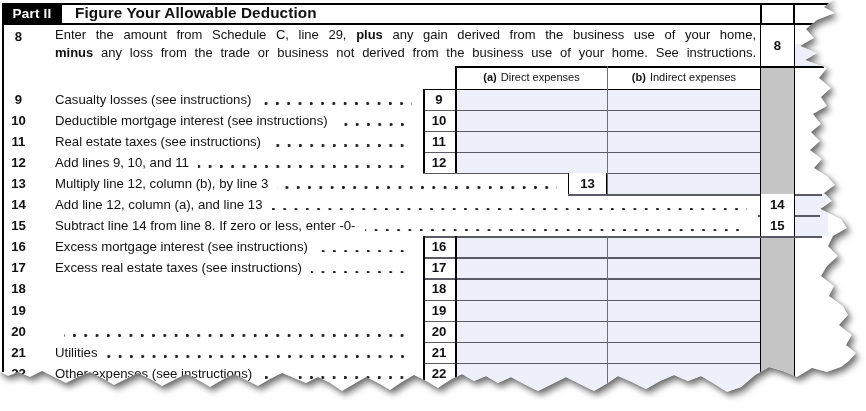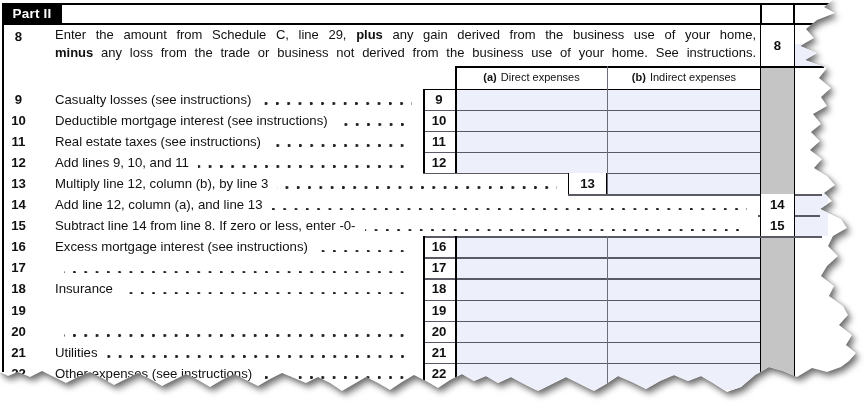--- a/index.html
+++ b/index.html
@@ -92,20 +92,21 @@
     <div class="vl" style="left:455px;top:88.5px;height:84.4px"></div>
     <div class="vl" style="left:455px;top:236.2px;height:154px"></div>
     <div class="vl" style="left:455px;top:66px;height:22.5px"></div>
     <div class="vg" style="left:607px;top:66px;height:128px"></div>
     <div class="vg" style="left:607px;top:236.2px;height:154px"></div>
     <div class="vl" style="left:760px;top:3px;height:20px"></div>
     <div class="vl" style="left:793px;top:3px;height:20px"></div>
 
     <div class="hdrbar">
       <div class="partbox">Part II</div>
+      <div class="ttl">Figure Your Allowable Deduction</div>
     </div>
 
     <span class="mnum" style="top:26px">8</span>
     <div class="l8text">
       <div class="l8line"><span>Enter the amount from Schedule C, line 29, </span><b>plus</b><span> any gain derived from the business use of your home,</span></div>
       <div class="l8line"><b>minus</b><span> any loss from the trade or business not derived from the business use of your home. See instructions.</span></div>
     </div>
     <div class="wbox" style="left:760px;top:24.6px;width:34.6px;height:41.4px">
           <span>8</span>
         </div>
@@ -196,32 +197,29 @@
             <span class="labtxt">Excess mortgage interest (see instructions)</span>
             <span class="leader"></span>
           </div>
       <span class="nb nbA">16</span>
       <div class="field" style="left:456px;top:0;width:151px;height:21.1px;background:transparent"></div>
       <div class="field" style="left:608px;top:0;width:152px;height:21.1px;background:transparent"></div>
     </div>
     <div class="row rA" style="top:257.3px">
       <span class="mnum">17</span>
       <div class="lab">
+            <span class="labtxt">Excess real estate taxes (see instructions)</span>
             <span class="leader"></span>
           </div>
       <span class="nb nbA">17</span>
       <div class="field" style="left:456px;top:0;width:151px;height:21.1px;background:transparent"></div>
       <div class="field" style="left:608px;top:0;width:152px;height:21.1px;background:transparent"></div>
     </div>
     <div class="row rA" style="top:278.4px">
       <span class="mnum">18</span>
-      <div class="lab">
-            <span class="labtxt">Insurance</span>
-            <span class="leader"></span>
-          </div>
       <span class="nb nbA">18</span>
       <div class="field" style="left:456px;top:0;width:151px;height:21.1px;background:transparent"></div>
       <div class="field" style="left:608px;top:0;width:152px;height:21.1px;background:transparent"></div>
     </div>
     <div class="row rA" style="top:299.5px">
       <span class="mnum">19</span>
       <span class="nb nbA">19</span>
       <div class="field" style="left:456px;top:0;width:151px;height:21.1px;background:transparent"></div>
       <div class="field" style="left:608px;top:0;width:152px;height:21.1px;background:transparent"></div>
     </div>

